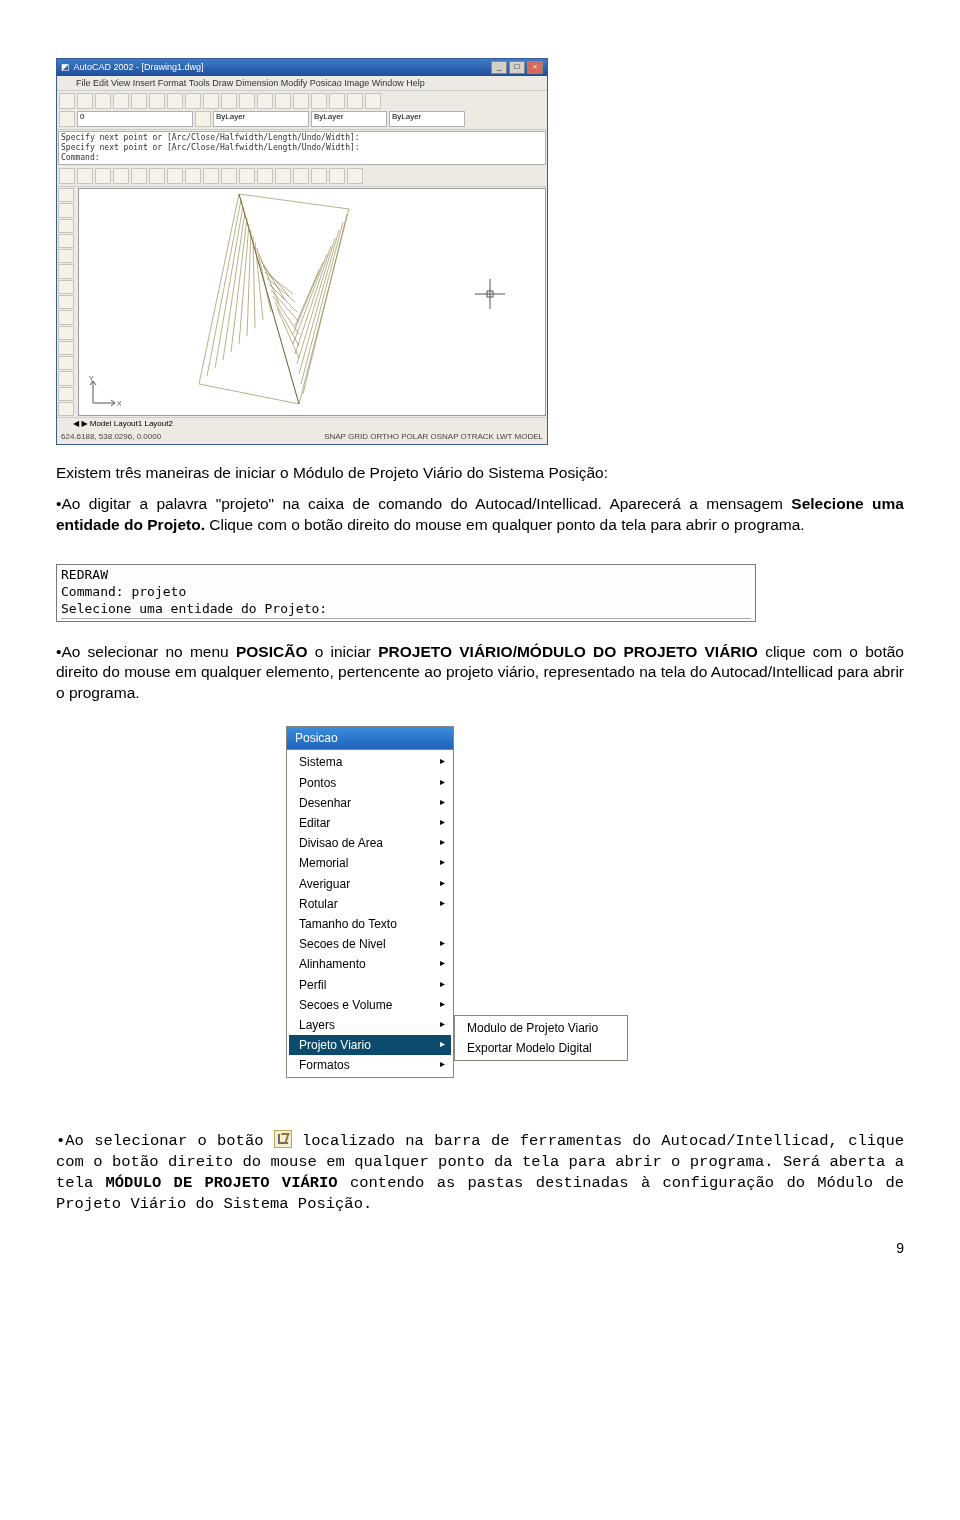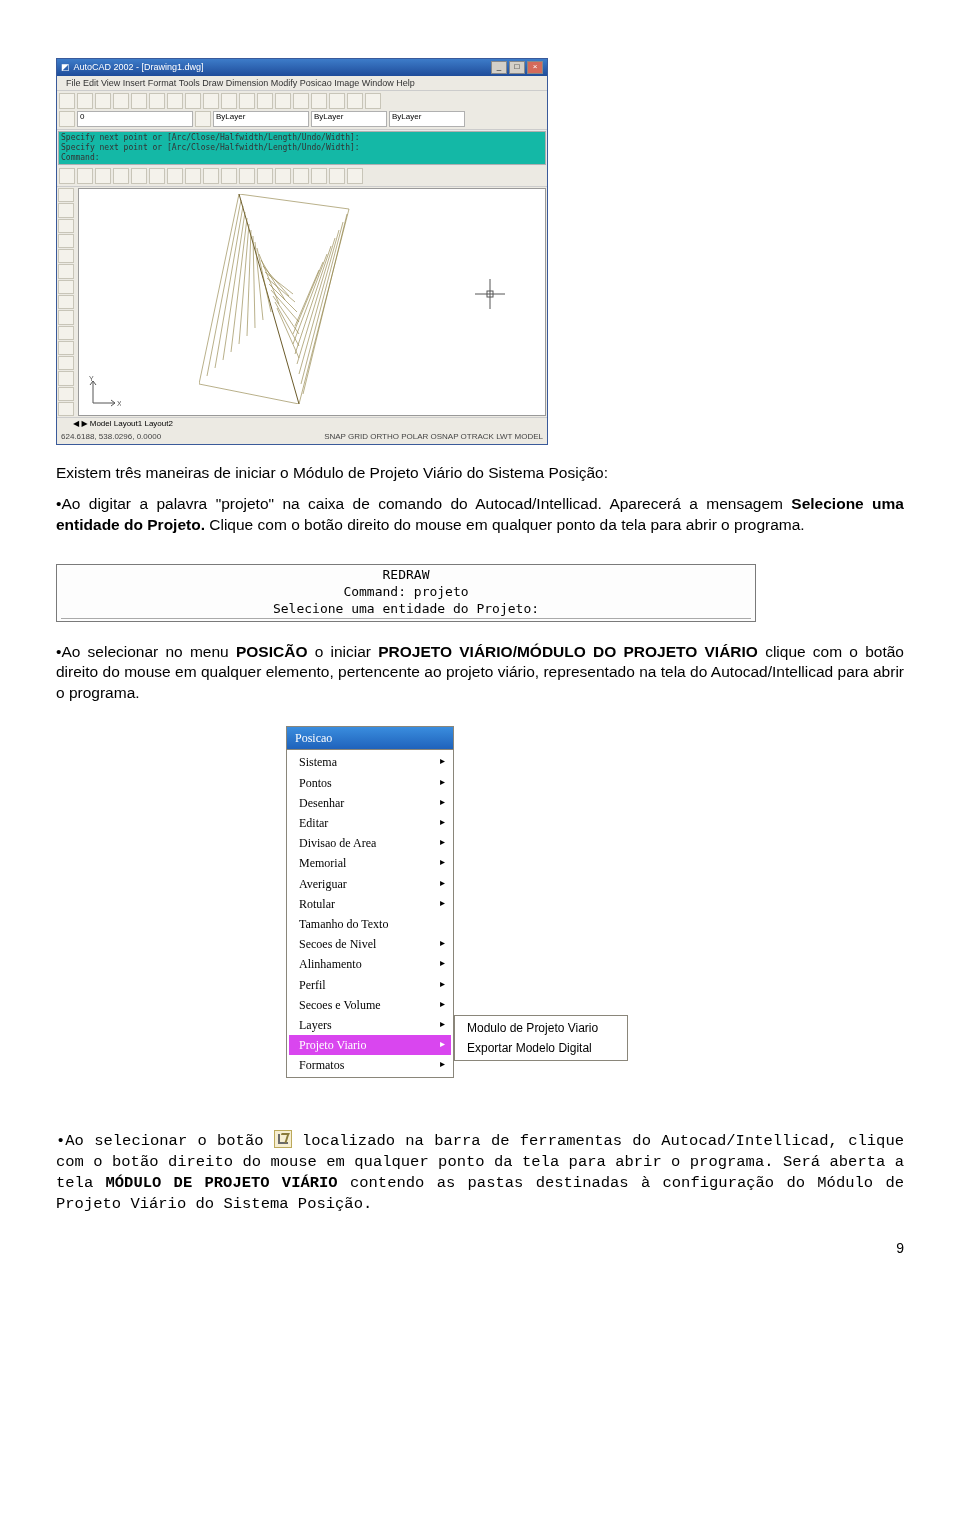--- a/index.html
+++ b/index.html
@@ -55,21 +55,21 @@
     background: #d4d0c8;
     border: 1px solid #888;
     font-size: 8px;
     text-align: center;
     line-height: 9px;
     color: #000;
   }
   .wbtn.close { background: #d46a5a; color:#fff;}
   .acad-menu {
     background: #eceae3;
-    padding: 1px 9px;
+    padding: 1px 19px;
     color: #333;
     font-size: 9px;
     border-bottom: 1px solid #ccc;
   }
   .acad-toolbars {
     background: #eceae3;
     padding: 2px 2px;
     display: flex;
     flex-direction: column;
     gap: 2px;
@@ -87,21 +87,21 @@
     display:inline-block;
   }
   .tb-input {
     height: 14px;
     border: 1px solid #b0b0b0;
     background: #fff;
     font-size: 8px;
     padding: 0 2px;
   }
   .acad-cmd {
-    background: #14b8a6;
+    background: #ffffff;
     border: 1px solid #b0b0b0;
     margin: 1px;
     padding: 1px 2px;
     font-family: "Lucida Console", monospace;
     font-size: 8px;
     line-height: 10px;
     color: #333;
   }
   .acad-body {
     display: flex;
@@ -196,35 +196,35 @@
   }
   .menu-header {
     background: linear-gradient(#3a8dde, #1f62bb);
     color: #fff;
     padding: 3px 8px;
     font-size: 12px;
     border: 1px solid #8a867a;
     border-bottom: none;
     min-width: 150px;
   }
-  .menu-stack { display: flex; flex-direction: column; font-family: Liberation Serif, serif; }
+  .menu-stack { display: flex; flex-direction: column; }
   .menu-item {
     padding: 2px 18px 2px 10px;
     position: relative;
     color: #000;
     cursor: default;
   }
   .menu-item.arrow::after {
     content: "▸";
     position: absolute;
     right: 6px;
     font-size: 10px;
   }
   .menu-item.selected {
-    background: #d946ef;
+    background: #0c4a6e;
     color: #fff;
   }
   .submenu {
     background: #fff;
     border: 1px solid #8a867a;
     min-width: 168px;
     padding: 2px 2px;
     align-self: flex-end;
     margin-bottom: 17px;
   }
@@ -393,21 +393,21 @@
       <span>SNAP  GRID  ORTHO  POLAR  OSNAP  OTRACK  LWT  MODEL</span>
     </div>
   </div>
 </div>
 
 <p class="para">Existem três maneiras de iniciar o Módulo de Projeto Viário do Sistema Posição:</p>
 <p class="para bullet">
   •<span>Ao digitar a palavra "projeto" na caixa de comando do Autocad/Intellicad. Aparecerá a mensagem </span><b>Selecione uma entidade do Projeto.</b><span> Clique com o botão direito do mouse em qualquer ponto da tela para abrir o programa.</span>
 </p>
 
-<div class="figure" style="margin-top:28px;text-align:center;">
+<div class="figure" style="margin-top:28px;">
   <div class="cmdbox">
     <div class="line">REDRAW</div>
     <div class="line">Command: projeto</div>
     <div class="line">Selecione uma entidade do Projeto:</div>
     <div class="sep"></div>
   </div>
 </div>
 
 <p class="para bullet" style="margin-top:20px;">
   •<span>Ao selecionar no menu </span><b>POSICÃO</b><span> o iniciar </span><b>PROJETO VIÁRIO/MÓDULO DO PROJETO VIÁRIO</b><span> clique com o botão direito do mouse em qualquer elemento, pertencente ao projeto viário, representado na tela do Autocad/Intellicad para abrir o programa.</span>

